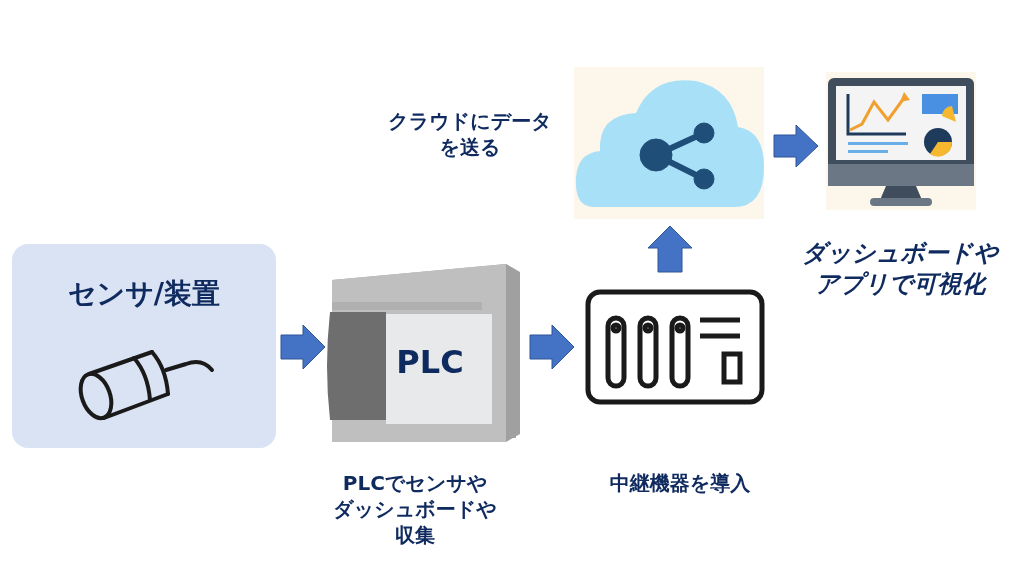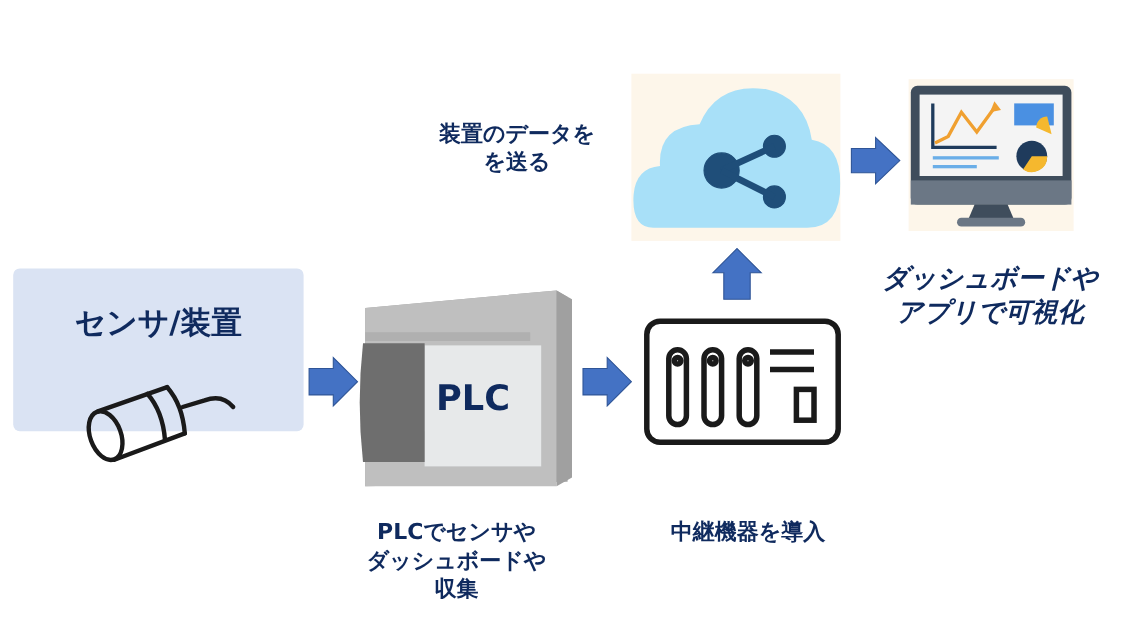--- a/index.html
+++ b/index.html
@@ -5,21 +5,21 @@
   html, body { margin:0; padding:0; }
   body { width:1024px; height:576px; background:#ffffff; position:relative; overflow:hidden;
          font-family:"DejaVu Sans", "Liberation Sans", sans-serif; }
   .abs { position:absolute; }
   .lbl { color:#0f2a5e; font-weight:bold; text-align:center; line-height:1.3; white-space:pre-line; }
   svg { display:block; }
 </style>
 </head>
 <body>
 
-<div class="abs" style="left:12px;top:244px;width:264px;height:148px;background:#dae3f3;border-radius:6px;">
+<div class="abs" style="left:12px;top:244px;width:264px;height:204px;background:#dae3f3;border-radius:16px;">
   <div class="abs lbl" style="left:0;top:32px;width:264px;font-size:28px;">センサ/装置</div>
   <svg class="abs" style="left:62px;top:100px;" width="150" height="90" viewBox="0 0 150 90">
     <g fill="none" stroke="#1a1a1a" stroke-width="4" stroke-linecap="round">
       <ellipse cx="22" cy="52" rx="14" ry="23" transform="rotate(-20 22 52)"></ellipse>
       <line x1="15" y1="30" x2="78" y2="8"></line>
       <line x1="30" y1="74" x2="94" y2="50"></line>
       <path d="M60 14 Q74 30 76 56"></path>
       <path d="M78 8 Q92 24 94 50"></path>
       <path d="M92 26 L112 20 Q128 14 138 26"></path>
     </g>
@@ -69,21 +69,21 @@
   <path d="M20 140 Q0 140 2 110 Q4 86 26 84 Q24 48 62 46 Q78 8 122 14 Q158 22 164 60 Q190 64 190 100 Q190 140 160 140 Z" fill="#a8e0f8"></path>
   <g fill="#1f4e79" stroke="#1f4e79">
     <circle cx="82" cy="88" r="16"></circle>
     <circle cx="130" cy="66" r="10"></circle>
     <circle cx="130" cy="112" r="10"></circle>
     <line x1="82" y1="88" x2="130" y2="66" stroke-width="6"></line>
     <line x1="82" y1="88" x2="130" y2="112" stroke-width="6"></line>
   </g>
 </svg>
 
-<div class="abs lbl" style="left:370px;top:108px;width:200px;font-size:20px;">装置のデータを
+<div class="abs lbl" style="left:370px;top:108px;width:200px;font-size:20px;">クラウドにデータ
 を送る</div>
 
 <svg class="abs" style="left:772px;top:123px;" width="48" height="46" viewBox="0 0 48 46">
   <polygon points="2,12 24,12 24,2 46,23 24,44 24,34 2,34" fill="#4472c4" stroke="#2f5597" stroke-width="1"></polygon>
 </svg>
 
 <div class="abs" style="left:826px;top:72px;width:150px;height:138px;background:#fdf6ea;"></div>
 <svg class="abs" style="left:826px;top:72px;" width="150" height="138" viewBox="0 0 150 138">
   <rect x="2" y="6" width="146" height="108" rx="6" fill="#3f4d5c"></rect>
   <rect x="10" y="14" width="130" height="74" fill="#f4f4f4"></rect>

